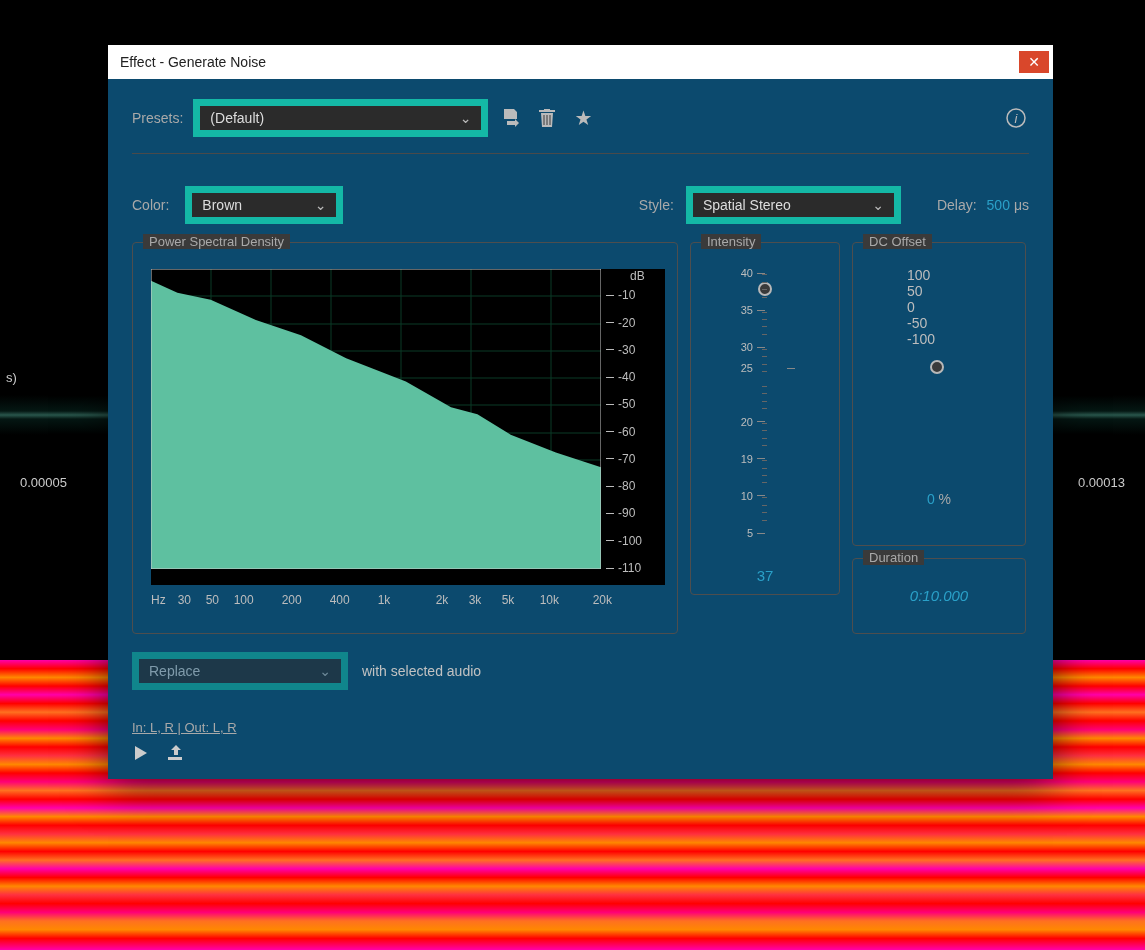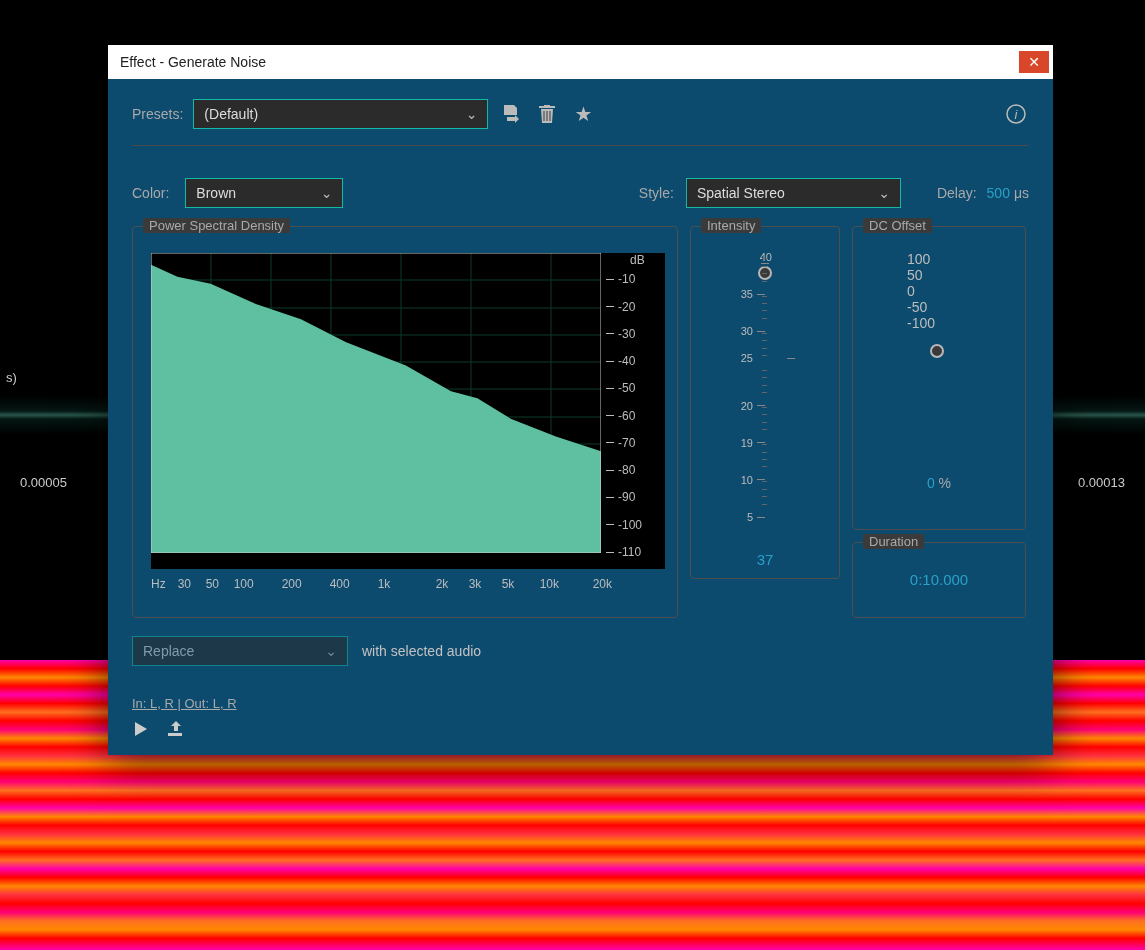--- a/index.html
+++ b/index.html
@@ -26,21 +26,21 @@
 .titlebar { height:34px; background:#fff; display:flex; align-items:center; padding:0 0 0 12px;}
 .titlebar .t-title{ font-size:14px; color:#222; }
 .titlebar .t-close{ margin-left:auto; width:30px; height:22px; background:#d9472b; display:flex; align-items:center; justify-content:center; color:#fff; font-size:14px; margin-right:4px; cursor:pointer;}
 
 .body{ padding:20px 24px 18px 24px; color:#bdbdbd; font-size:14px; }
 
 .row{ display:flex; align-items:center; gap:10px; }
 .presets-row{ padding-bottom:16px; border-bottom:1px solid #4a4a4a; margin-bottom:32px;}
 
 .label{ color:#a9a9a9; }
-.select{ background:#2b2b2b; border:1px solid #14b8a6; height:30px; display:flex; align-items:center; padding:12px 10px; gap:10px; cursor:pointer; position:relative;}
+.select{ background:#2b2b2b; border:7px solid #14b8a6; height:30px; display:flex; align-items:center; padding:12px 10px; gap:10px; cursor:pointer; position:relative;}
 .select .val{ color:#ddd; flex:1;}
 .select .chev{ color:#bbb; }
 .presets-select{ width:295px; }
 .color-select{ width:158px; }
 .style-select{ width:215px; }
 .replace-select{ width:216px; opacity:.55; }
 
 .iconbtn{ color:#bbb; cursor:pointer; display:flex; align-items:center; justify-content:center; width:26px; height:26px;}
 
 .row-color{ margin-bottom:18px; gap:16px;}
@@ -78,21 +78,21 @@
 .slider-val{ color:#2aa0c8; font-size:15px; margin-top:20px;}
 
 .right-col{ flex:0 0 174px; display:flex; flex-direction:column; gap:12px;}
 .dcoffset{ flex:1;}
 .dc-body{ padding:24px 0 10px 0; display:flex; flex-direction:column; align-items:center; height:100%;}
 .dc-scale{ position:relative; height:210px; width:64px;}
 .dc-val{ color:#2aa0c8; font-size:14px; margin-top:14px;}
 .dc-val .pct{ color:#a9a9a9;}
 .duration{ height:76px;}
 .duration-body{ padding:28px 0 0 0; text-align:center;}
-.dur-val{ color:#2aa0c8; font-size:15px;}
+.dur-val{ color:#2aa0c8; font-size:15px;font-style:italic;}
 
 .bottom-row{ display:flex; align-items:center; gap:14px; margin-bottom:30px;}
 .with-text{ color:#c2c2c2;}
 
 .footer{ display:flex; align-items:center;}
 .io-text{ font-size:13px; color:#a9a9a9;text-decoration:underline;}
 .footer-icons{ display:flex; gap:20px; margin-top:10px;}
 .play-icon,.export-icon{ color:#ccc; cursor:pointer;}
 .footer-btns{ margin-left:auto; display:flex; gap:14px; align-items:flex-end;}
 .pillbtn{ width:110px; height:30px; border:1px solid #888; border-radius:15px; background:transparent; color:#e6e6e6; font-size:14px; cursor:pointer; display:flex; align-items:center; justify-content:center;}
@@ -226,21 +226,21 @@
               <span class="xt" style="width: 30px;">20k</span>
             </div>
         </div>
       </div>
 
       <div class="panel slider-col intensity">
         <span class="panel-title">Intensity</span>
         <div class="slider-body">
           <div class="vscale" id="int-scale">
             <div class="thumb" id="int-thumb" style="top: 22.2857px;"></div>
-          <div class="tick" style="top: 0px; flex-direction: column;">
+          <div class="tick" style="top: 0px;">
                 <span class="tl">40</span>
                 <span class="tm"></span>
               </div>
               <div class="minor" style="top: 7.42857px;"></div>
               <div class="minor" style="top: 14.8571px;"></div>
               <div class="minor" style="top: 22.2857px;"></div>
               <div class="minor" style="top: 29.7143px;"></div>
               <div class="tick" style="top: 37.1429px;">
                 <span class="tl">35</span>
                 <span class="tm"></span>
@@ -250,21 +250,21 @@
               <div class="minor" style="top: 59.4286px;"></div>
               <div class="minor" style="top: 66.8571px;"></div>
               <div class="tick" style="top: 74.2857px;">
                 <span class="tl">30</span>
                 <span class="tm"></span>
               </div>
               <div class="minor" style="top: 81.7143px;"></div>
               <div class="minor" style="top: 89.1429px;"></div>
               <div class="minor" style="top: 96.5714px;"></div>
               <div class="minor" style="top: 104px;"></div>
-              <div class="tick" style="top: 101px; justify-content: space-between;">
+              <div class="tick" style="top: 95px; justify-content: space-between;">
                 <span class="tl">25</span>
                 <span class="tm"></span>
               </div>
               <div class="minor" style="top: 118.857px;"></div>
               <div class="minor" style="top: 126.286px;"></div>
               <div class="minor" style="top: 133.714px;"></div>
               <div class="minor" style="top: 141.143px;"></div>
               <div class="tick" style="top: 148.571px;">
                 <span class="tl">20</span>
                 <span class="tm"></span>

